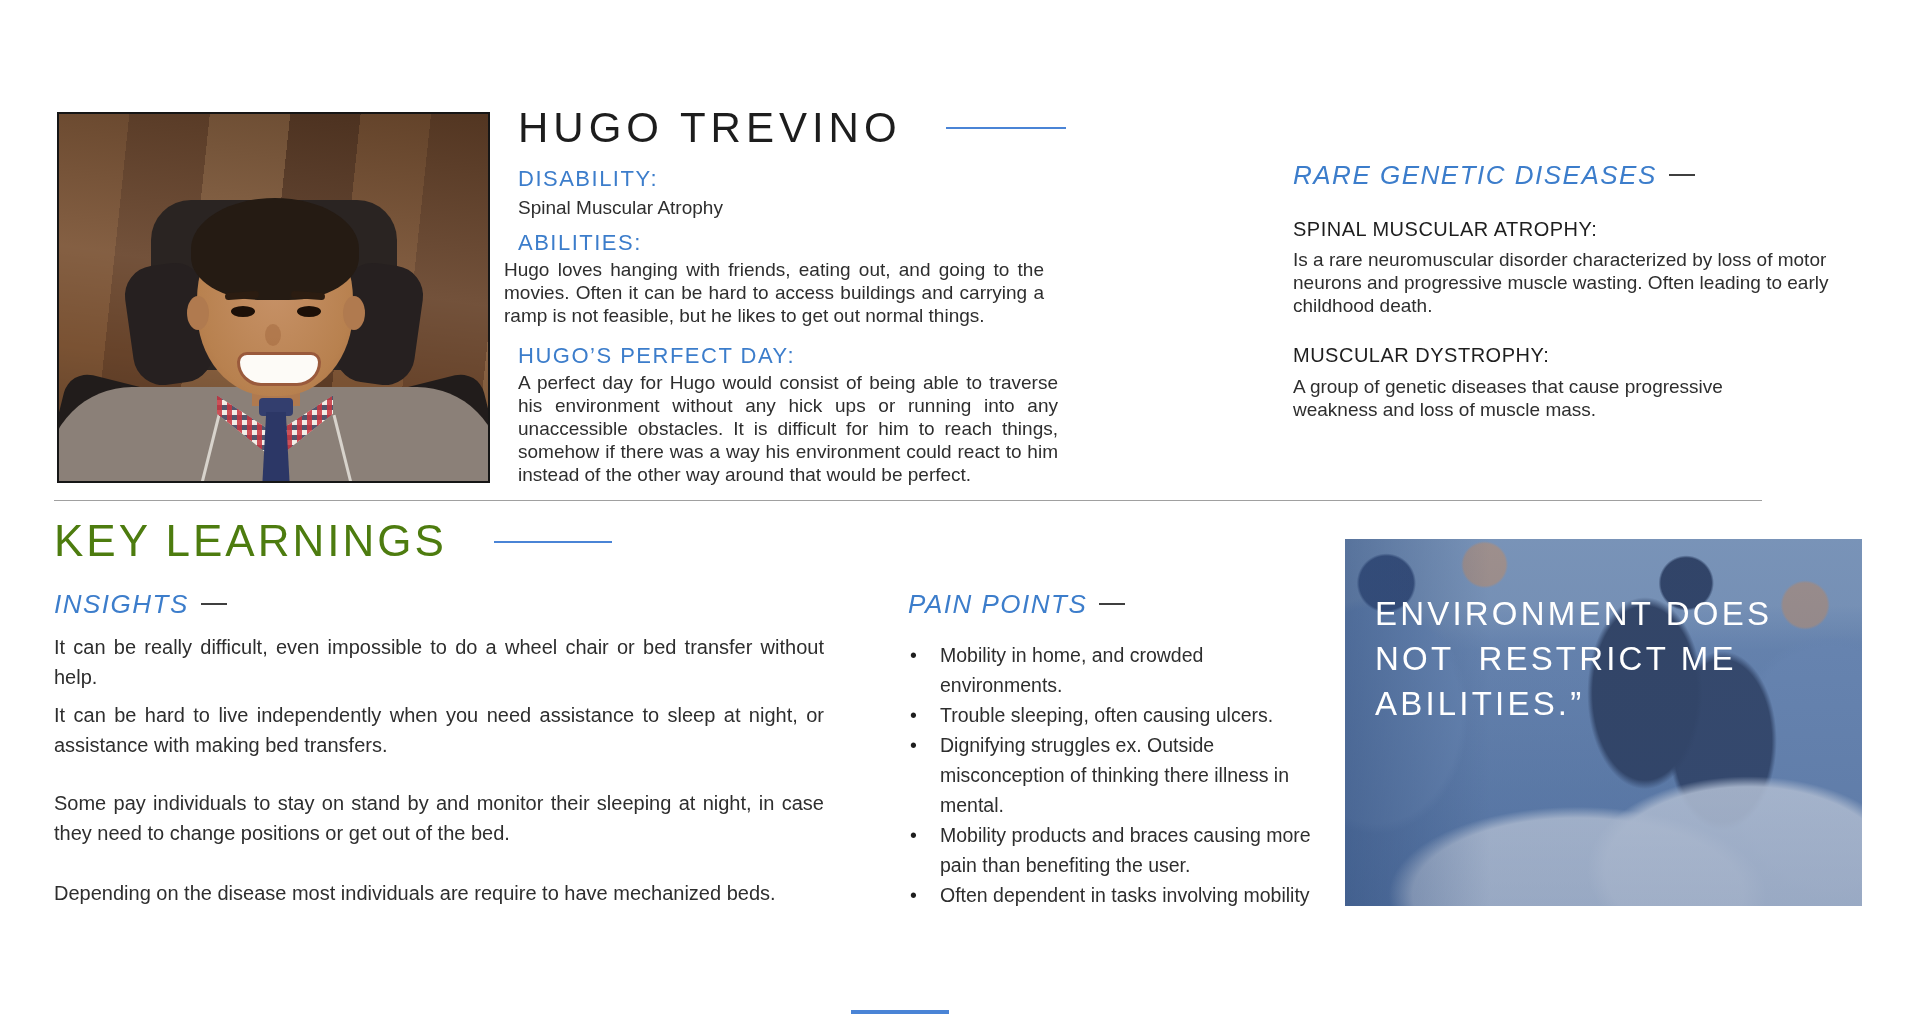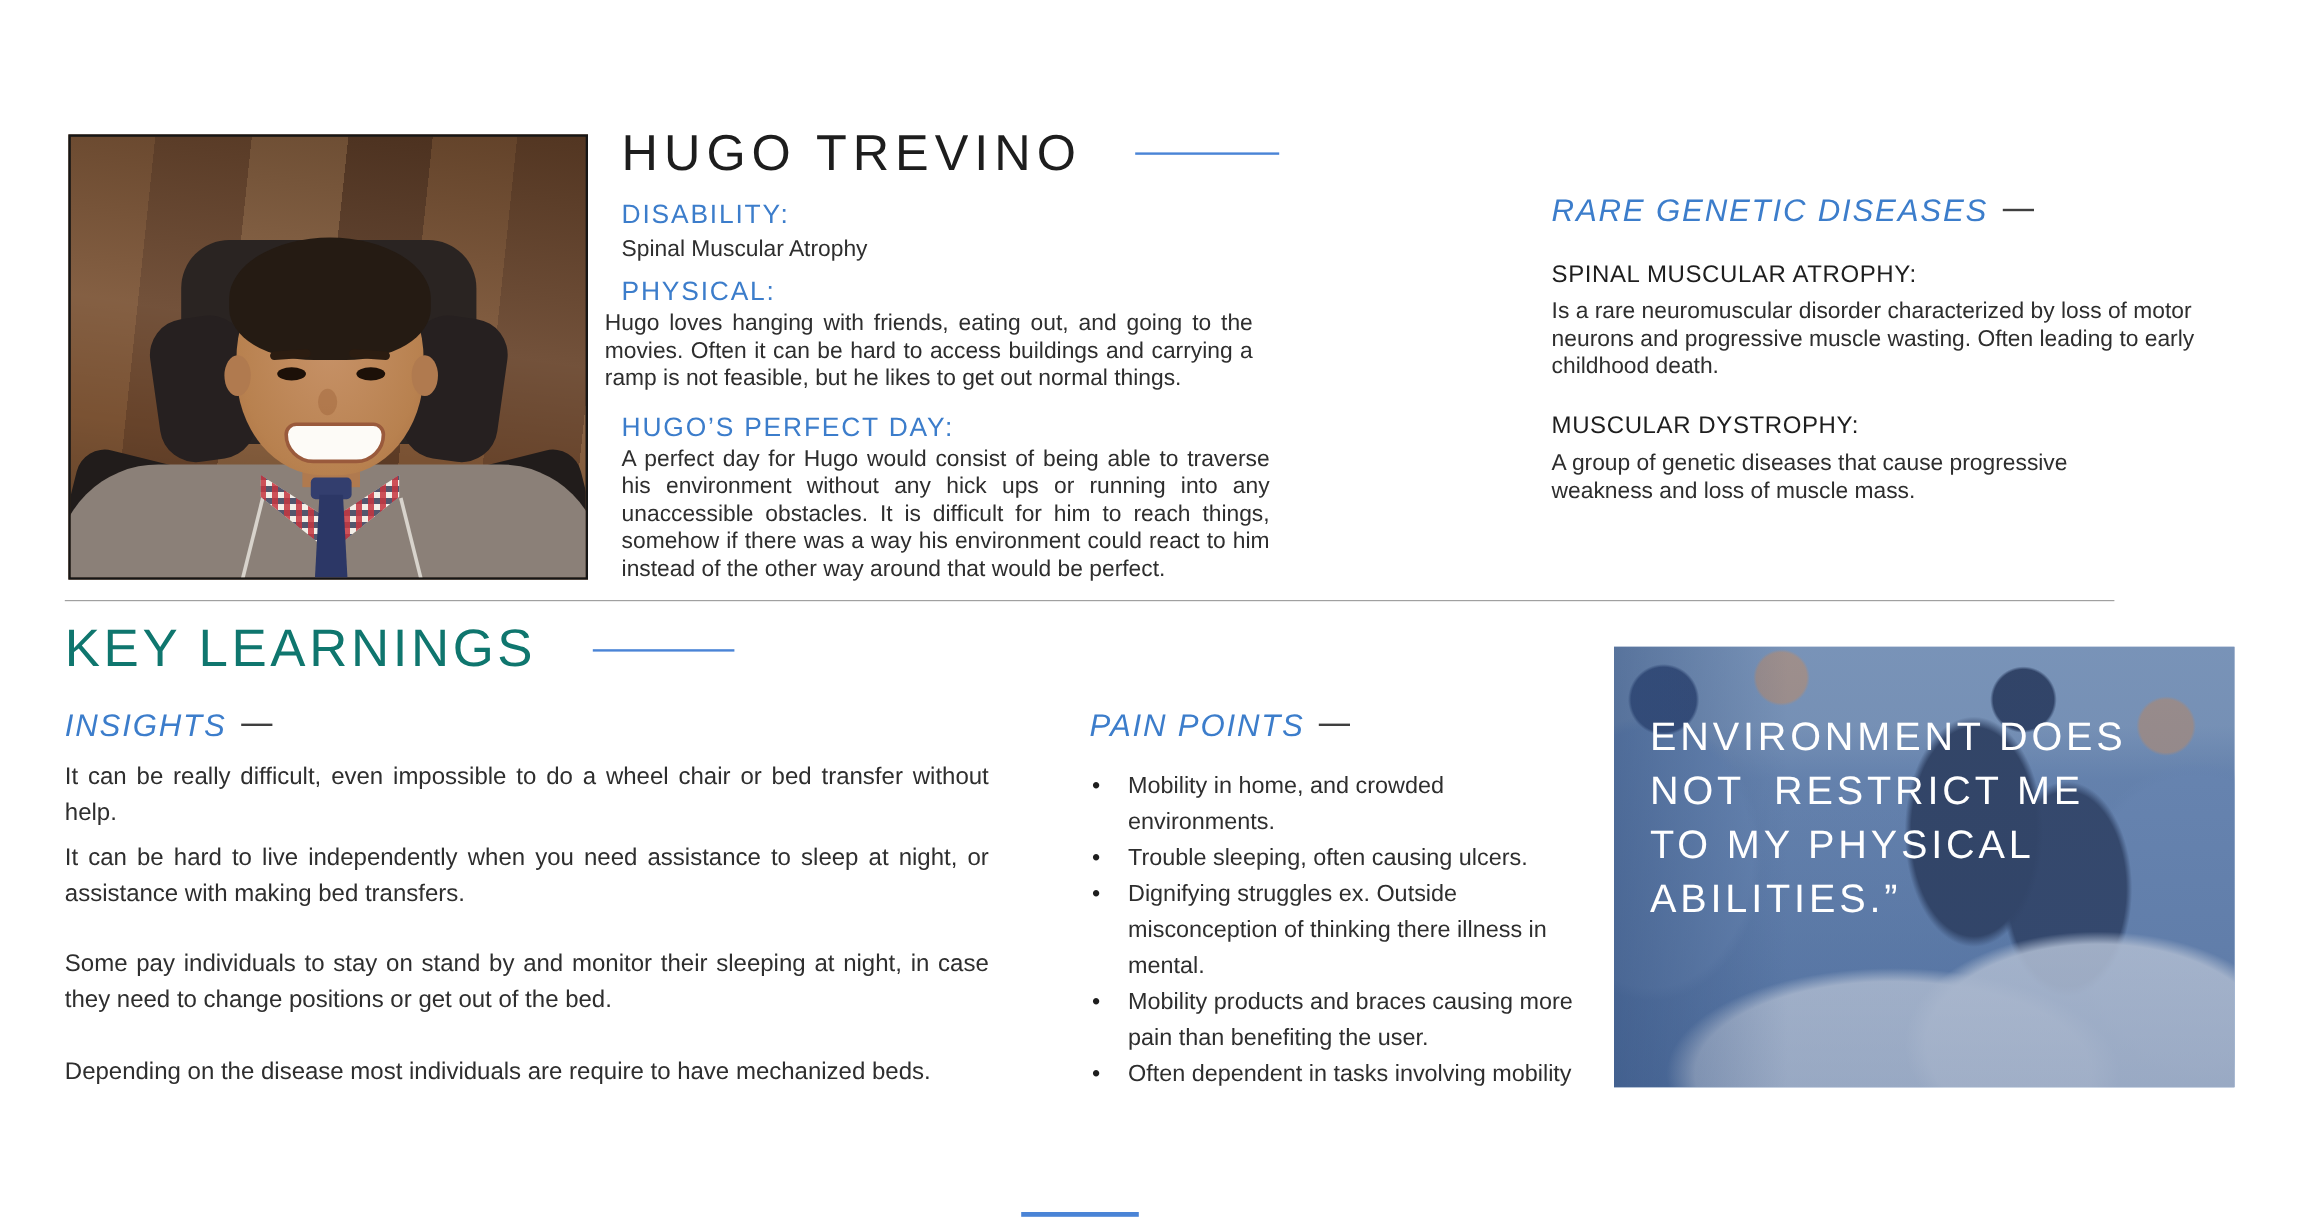--- a/index.html
+++ b/index.html
@@ -12,21 +12,21 @@
   .name-line{left:946px;top:127px;width:120px;height:2px;background:#4a84d6;}
   .blue-h{color:#3c7dcb;font-weight:400;}
   .sub-h{font-size:22px;letter-spacing:1.5px;}
   .sec-h{font-size:26px;letter-spacing:1.5px;font-style:italic;}
   .dash{display:inline-block;width:26px;height:2px;background:#3f3f3f;vertical-align:8px;margin-left:12px;}
   .term{font-size:20px;letter-spacing:0.5px;color:#1e1e1e;font-weight:400;}
 
   
   .body-s{font-size:19px;line-height:23px;color:#2e2e2e;}
   .just{text-align:justify;}
-  .kl-title{left:54px;top:516px;font-size:44px;letter-spacing:3px;color:#0f766e;font-weight:400;}
+  .kl-title{left:54px;top:516px;font-size:44px;letter-spacing:3px;color:#4d7c0f;font-weight:400;}
   .kl-line{left:494px;top:541px;width:118px;height:2px;background:#4a84d6;}
   .insight-p{font-size:20px;line-height:30px;color:#2e2e2e;text-align:justify;}
   .divider{left:54px;top:500px;width:1708px;height:1px;background:#a0a0a0;}
   .footer-line{left:851px;top:1010px;width:98px;height:4px;background:#4a84d6;}
 
   
   .pain-list{left:908px;top:640px;width:408px;margin:0;padding:0;list-style:none;}
   .pain-list li{position:relative;padding-left:32px;font-size:19.5px;line-height:30px;color:#2e2e2e;}
   .pain-list li::before{content:"•";position:absolute;left:2px;top:0;color:#1e1e1e;}
 
@@ -111,21 +111,21 @@
   <div class="nose"></div>
   <div class="smile"></div>
 </div>
 
 <div class="abs persona-name">HUGO TREVINO</div>
 <div class="abs name-line"></div>
 
 <div class="abs blue-h sub-h" style="left:518px;top:166px;">DISABILITY:</div>
 <div class="abs body-s" style="left:518px;top:196px;">Spinal Muscular Atrophy</div>
 
-<div class="abs blue-h sub-h" style="left:518px;top:230px;">PHYSICAL:</div>
+<div class="abs blue-h sub-h" style="left:518px;top:230px;">ABILITIES:</div>
 <div class="abs body-s just" style="left:504px;top:258px;width:540px;">Hugo loves hanging with friends, eating out, and going to the movies. Often it can be hard to access buildings and carrying a ramp is not feasible, but he likes to get out normal things.</div>
 
 <div class="abs blue-h sub-h" style="left:518px;top:343px;">HUGO’S PERFECT DAY:</div>
 <div class="abs body-s just" style="left:518px;top:371px;width:540px;">A perfect day for Hugo would consist of being able to traverse his environment without any hick ups or running into any unaccessible obstacles. It is difficult for him to reach things, somehow if there was a way his environment could react to him instead of the other way around that would be perfect.</div>
 
 <div class="abs blue-h sec-h" style="left:1293px;top:160px;"><span>RARE GENETIC DISEASES</span><span class="dash"></span></div>
 
 <div class="abs term" style="left:1293px;top:218px;">SPINAL MUSCULAR ATROPHY:</div>
 <div class="abs body-s" style="left:1293px;top:248px;width:560px;">Is a rare neuromuscular disorder characterized by loss of motor neurons and progressive muscle wasting. Often leading to early childhood death.</div>
 
@@ -153,18 +153,17 @@
   <li>Trouble sleeping, often causing ulcers.</li>
   <li>Dignifying struggles ex. Outside misconception of thinking there illness in mental.</li>
   <li>Mobility products and braces causing more pain than benefiting the user.</li>
   <li>Often dependent in tasks involving mobility</li>
 </ul>
 
 <div class="abs quote-card">
   <div class="quote-text">
     <div class="quote-line">ENVIRONMENT DOES</div>
     <div class="quote-line">NOT  RESTRICT ME</div>
-    <div class="quote-line">TO MY PHYSICAL</div>
     <div class="quote-line">ABILITIES.”</div>
   </div>
 </div>
 
 <div class="abs footer-line"></div>
 
 </body></html>

